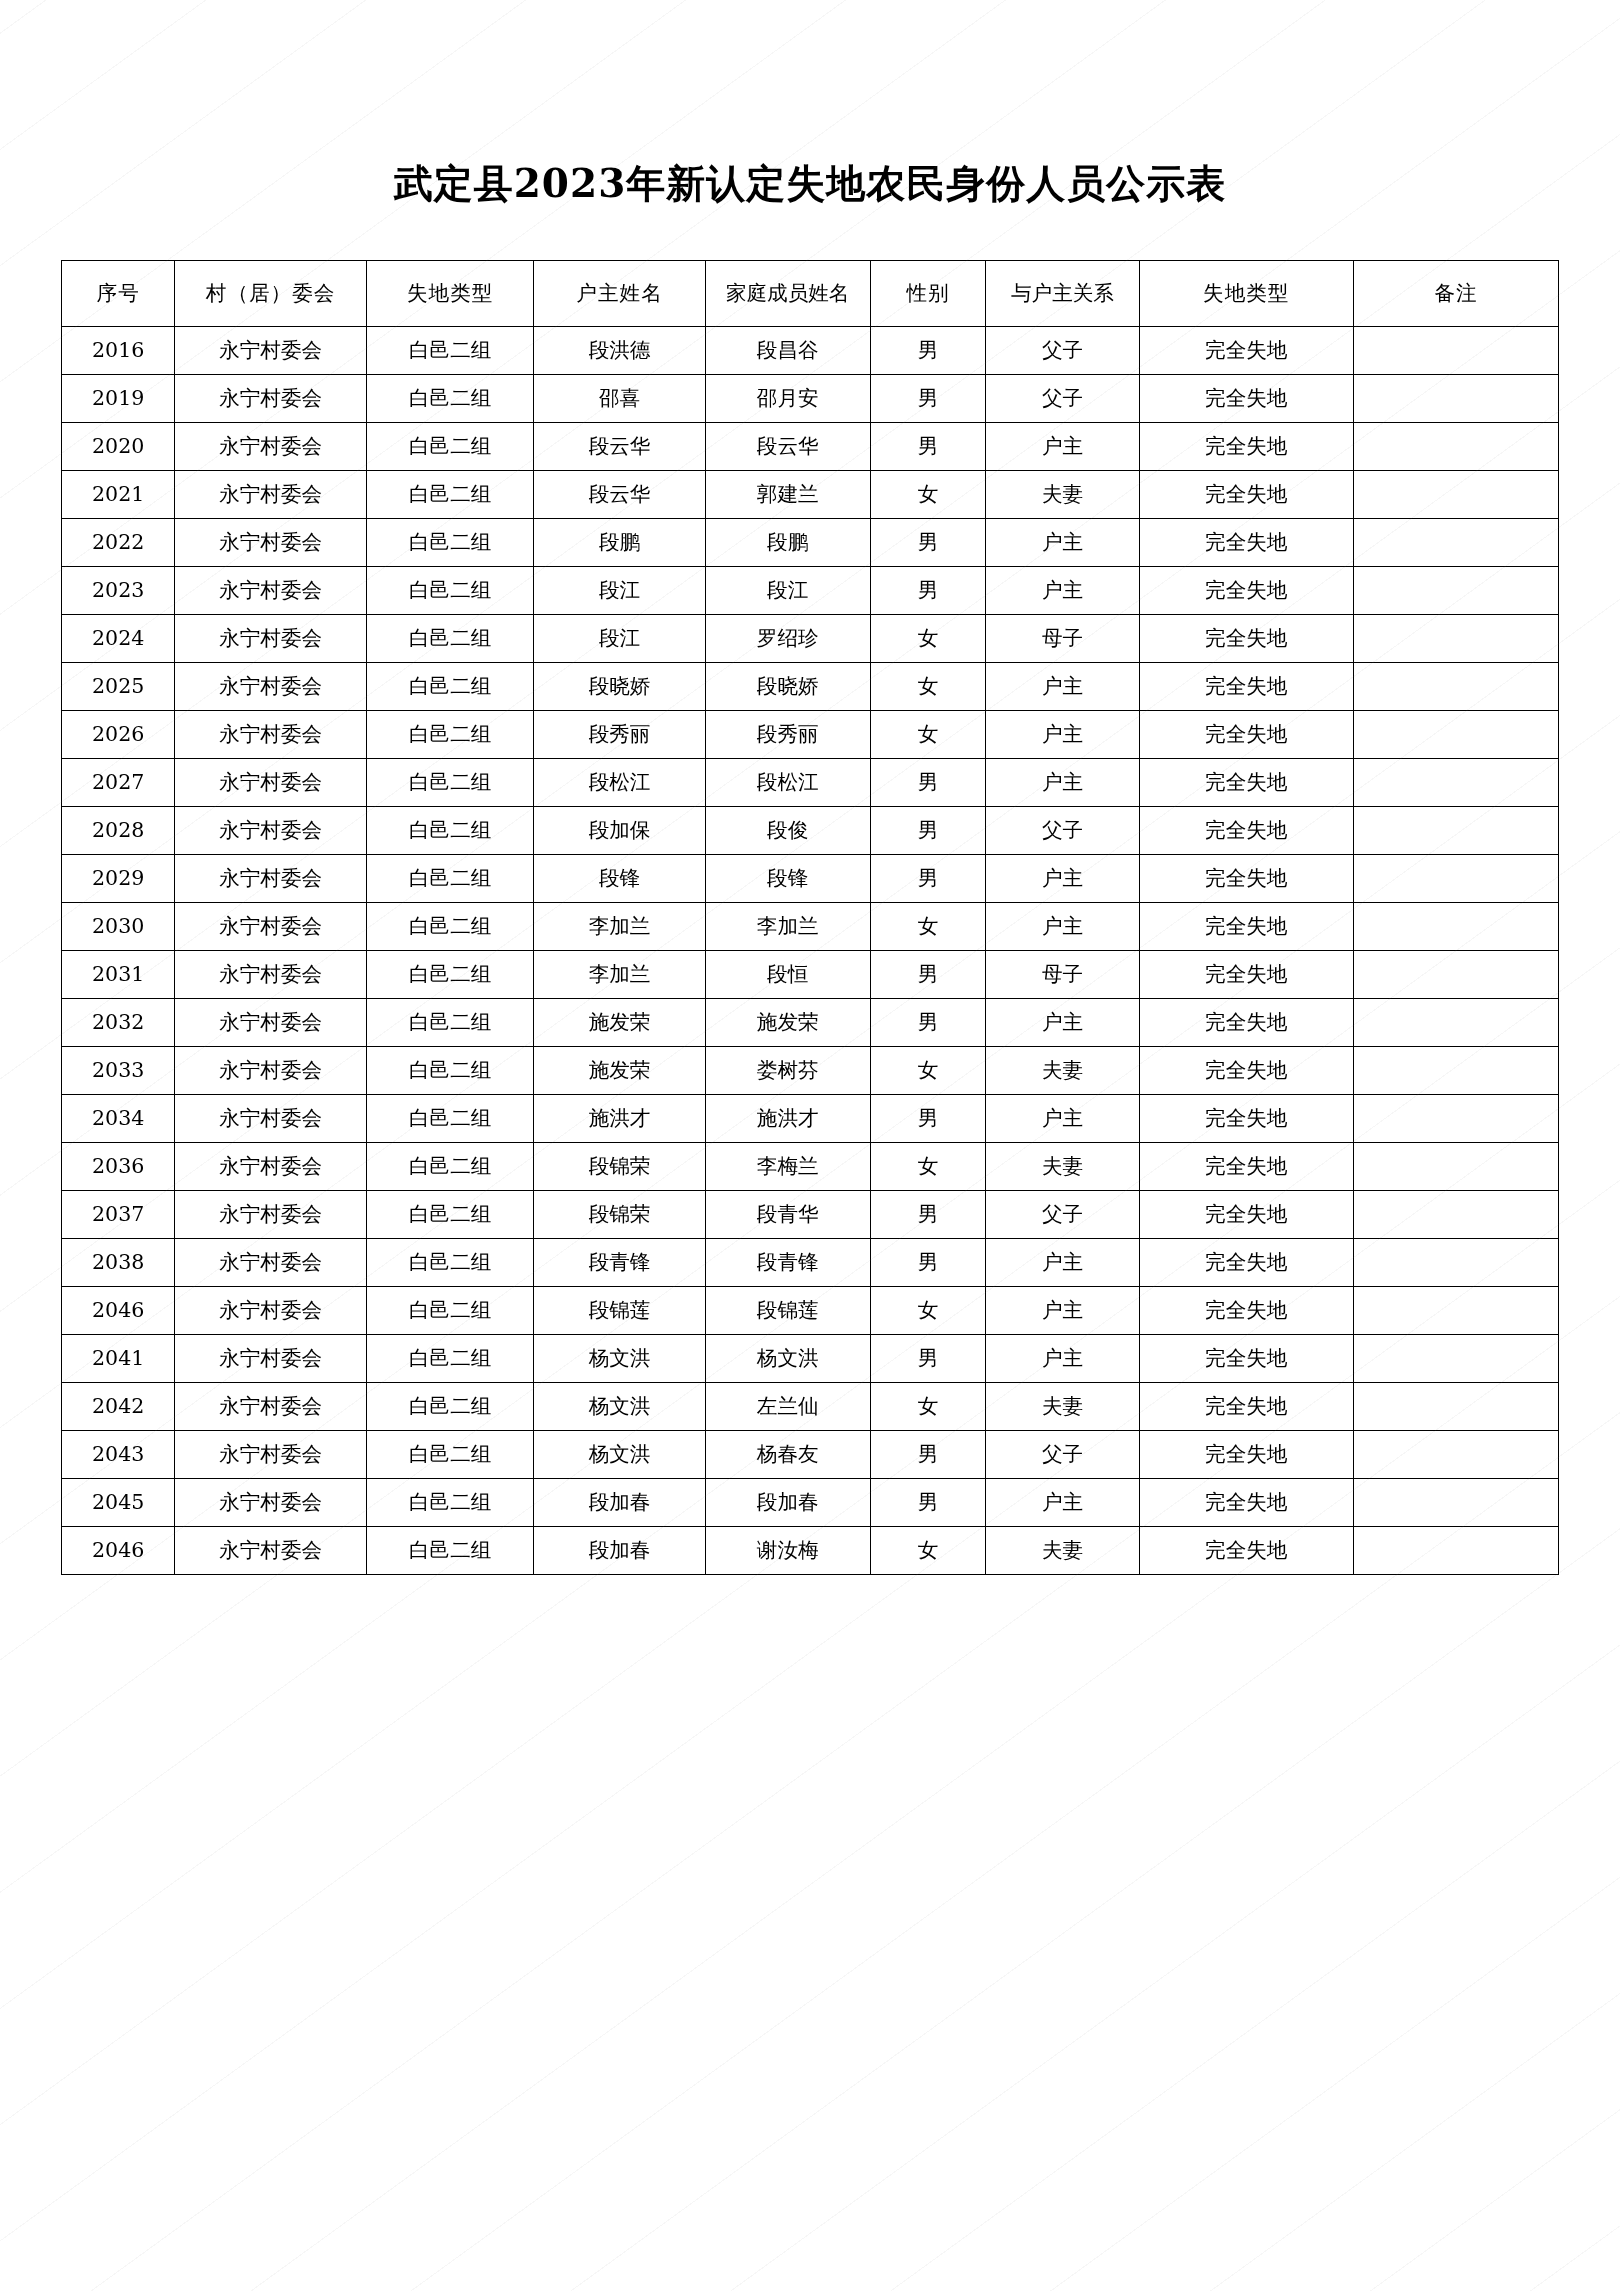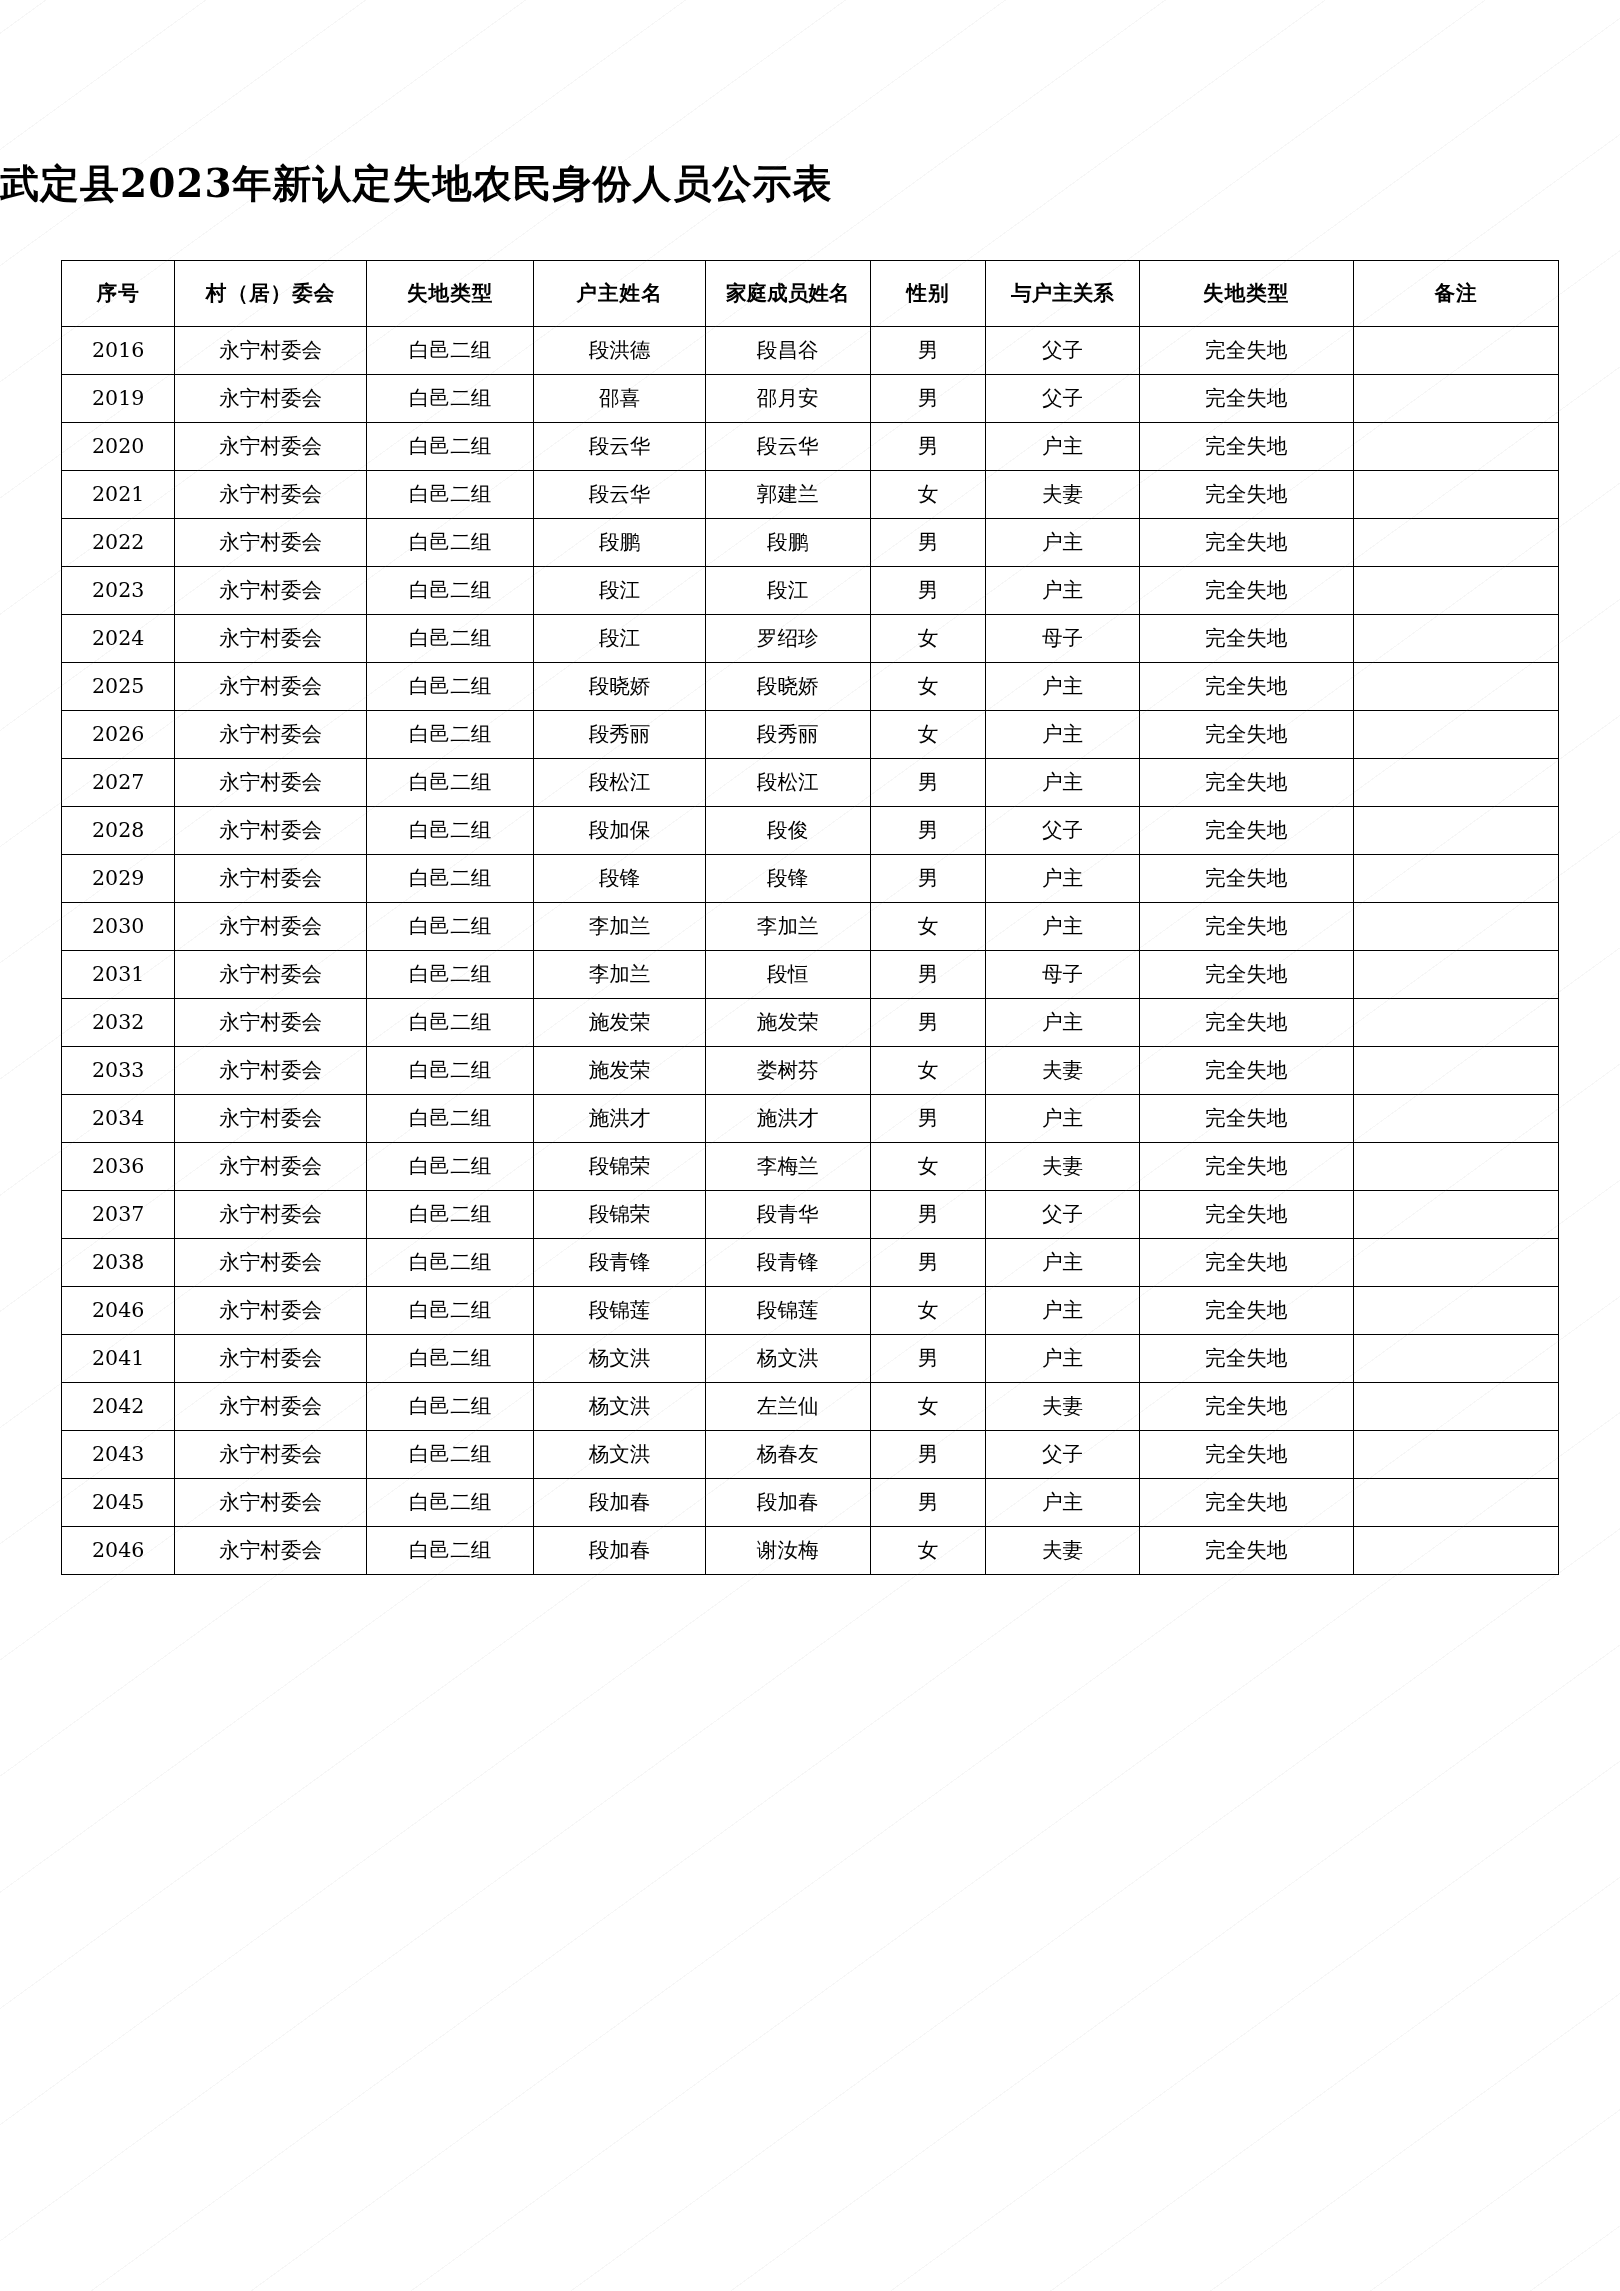--- a/index.html
+++ b/index.html
@@ -20,21 +20,21 @@
     left: 0; top: 0;
     width: 1620px;
     height: 2292px;
     box-sizing: border-box;
   }
   .doc-title {
     position: absolute;
     left: 0;
     top: 157px;
     width: 1620px;
-    text-align: left;
+    text-align: center;
     font-size: 39px;
     font-weight: bold;
     letter-spacing: 1px;
     font-family: "DejaVu Serif", serif;
   }
   .table-wrap {
     position: absolute;
     left: 61px;
     top: 260px;
     width: 1498px;
@@ -60,21 +60,21 @@
     text-align: center;
     vertical-align: middle;
     font-size: 20.6px;
     line-height: 1.25;
     padding: 0;
     height: 47px;
     font-family: "DejaVu Serif", serif;
   }
   table.publicity thead th {
     height: 65px;
-    font-weight: bold;
+    font-weight: normal;
     font-size: 20.6px;
     letter-spacing: 1px;
   }
   table.publicity thead th.two-line {
     line-height: 1.15;
     letter-spacing: 0;
   }
   td.seq {
     font-family: "DejaVu Serif", serif;
     font-size: 21.6px;

